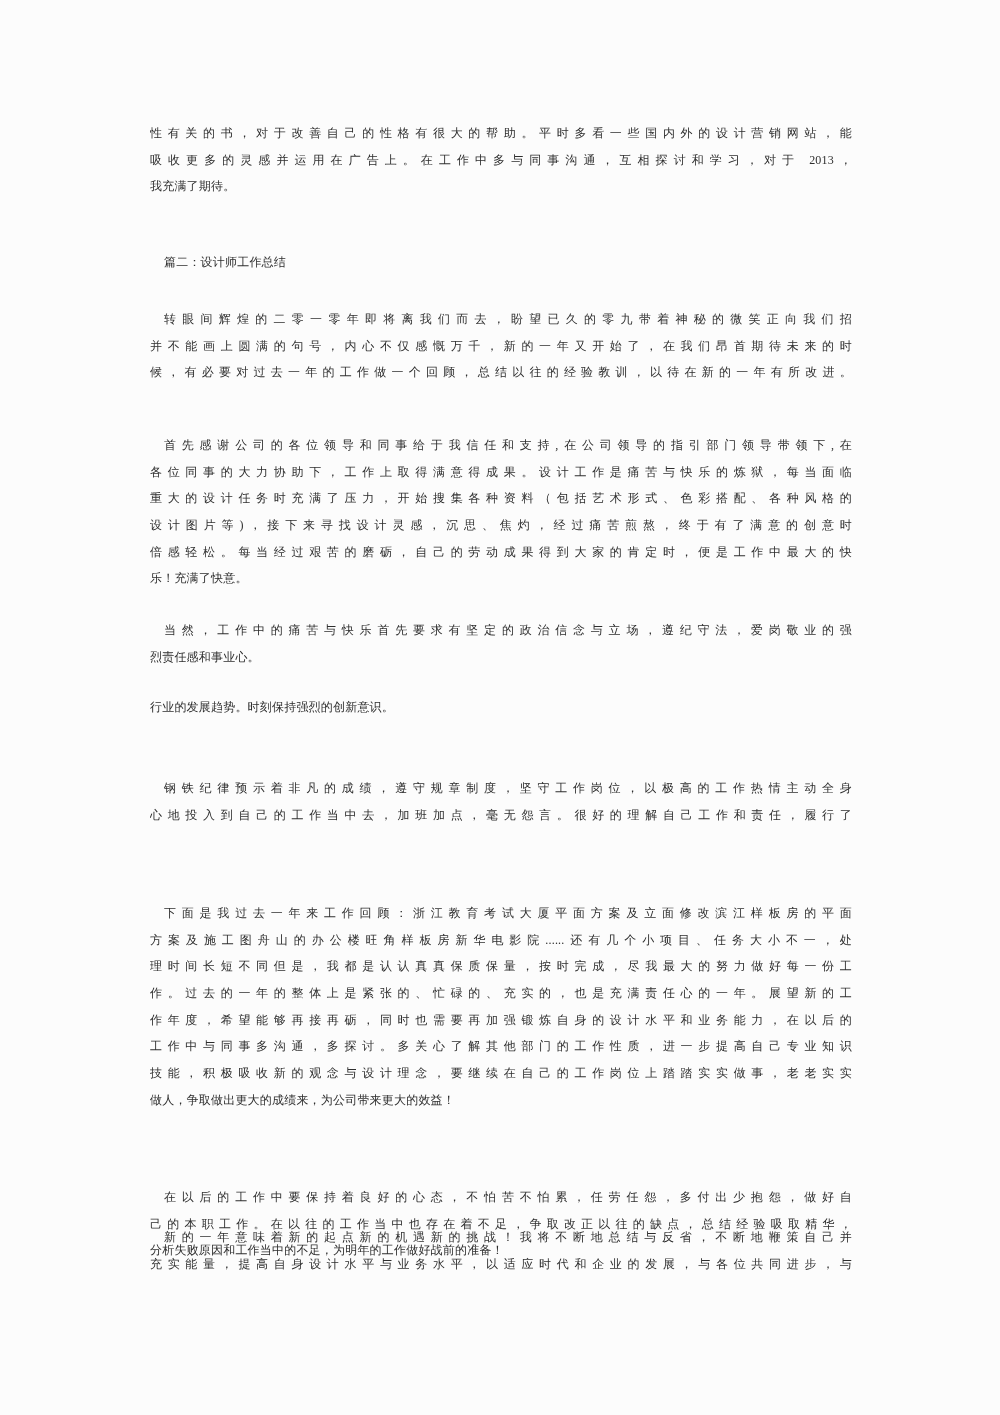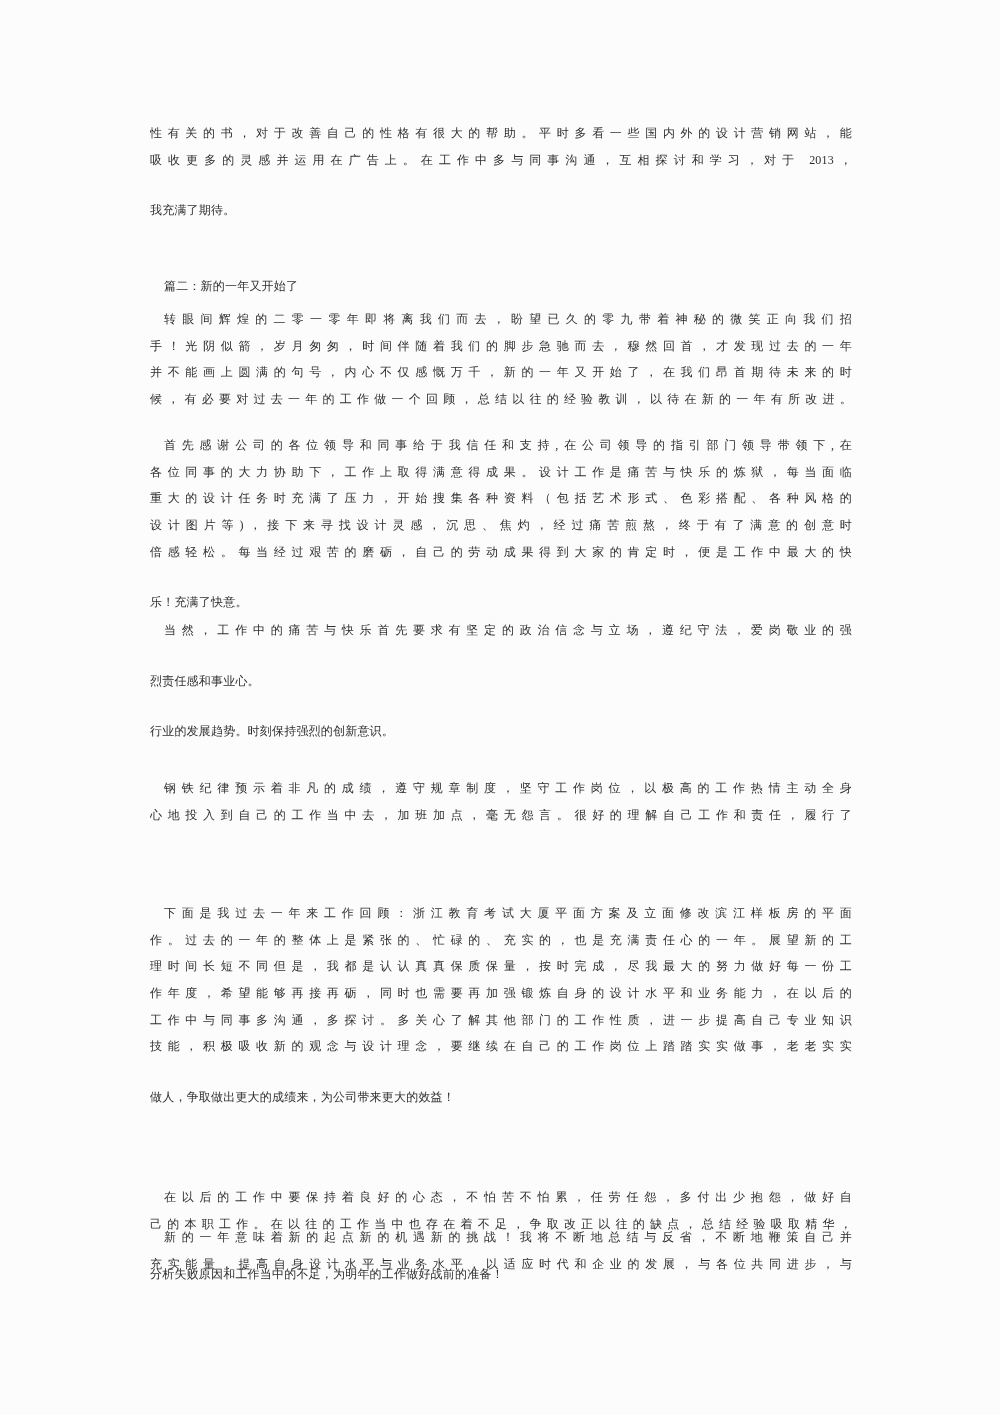--- a/index.html
+++ b/index.html
@@ -30,39 +30,37 @@
     overflow: hidden;
     text-align: justify;
     text-align-last: justify;
     text-justify: inter-ideograph;
   }
   .line.indent {
     text-indent: 14px;
   }
   .line.flush {
     text-align-last: left;
-    margin-top: 24px;
   }
 </style>
 </head>
 <body>
 
 <div class="page" style="background: rgb(252, 252, 252); color: rgb(46, 46, 46);">
   <div>
       <div class="block" style="top: 120px;">
         <div class="line">性有关的书，对于改善自己的性格有很大的帮助。平时多看一些国内外的设计营销网站，能</div>
         <div class="line">吸收更多的灵感并运用在广告上。在工作中多与同事沟通，互相探讨和学习，对于 2013，</div>
         <div class="line flush">我充满了期待。</div>
       </div>
       <div class="block" style="top: 249px;">
-        <div class="line indent flush">篇二：新的一年又开始了</div>
+        <div class="line indent flush">篇二：设计师工作总结</div>
       </div>
       <div class="block" style="top: 306px;">
         <div class="line indent">转眼间辉煌的二零一零年即将离我们而去，盼望已久的零九带着神秘的微笑正向我们招</div>
-        <div class="line">手！光阴似箭，岁月匆匆，时间伴随着我们的脚步急驰而去，穆然回首，才发现过去的一年</div>
         <div class="line">并不能画上圆满的句号，内心不仅感慨万千，新的一年又开始了，在我们昂首期待未来的时</div>
         <div class="line">候，有必要对过去一年的工作做一个回顾，总结以往的经验教训，以待在新的一年有所改进。</div>
       </div>
       <div class="block" style="top: 432px;">
         <div class="line indent">首先感谢公司的各位领导和同事给于我信任和支持,在公司领导的指引部门领导带领下,在</div>
         <div class="line">各位同事的大力协助下，工作上取得满意得成果。设计工作是痛苦与快乐的炼狱，每当面临</div>
         <div class="line">重大的设计任务时充满了压力，开始搜集各种资料（包括艺术形式、色彩搭配、各种风格的</div>
         <div class="line">设计图片等)，接下来寻找设计灵感，沉思、焦灼，经过痛苦煎熬，终于有了满意的创意时</div>
         <div class="line">倍感轻松。每当经过艰苦的磨砺，自己的劳动成果得到大家的肯定时，便是工作中最大的快</div>
         <div class="line flush">乐！充满了快意。</div>
@@ -73,22 +71,23 @@
       </div>
       <div class="block" style="top: 694px;">
         <div class="line flush">行业的发展趋势。时刻保持强烈的创新意识。</div>
       </div>
       <div class="block" style="top: 775px;">
         <div class="line indent">钢铁纪律预示着非凡的成绩，遵守规章制度，坚守工作岗位，以极高的工作热情主动全身</div>
         <div class="line">心地投入到自己的工作当中去，加班加点，毫无怨言。很好的理解自己工作和责任，履行了</div>
       </div>
       <div class="block" style="top: 900px;">
         <div class="line indent">下面是我过去一年来工作回顾：浙江教育考试大厦平面方案及立面修改滨江样板房的平面</div>
+        <div class="line">方案及施工图舟山的办公楼旺角样板房新华电影院......还有几个小项目、任务大小不一，处</div>
+        <div class="line">理时间长短不同但是，我都是认认真真保质保量，按时完成，尽我最大的努力做好每一份工</div>
         <div class="line">作。过去的一年的整体上是紧张的、忙碌的、充实的，也是充满责任心的一年。展望新的工</div>
-        <div class="line">理时间长短不同但是，我都是认认真真保质保量，按时完成，尽我最大的努力做好每一份工</div>
         <div class="line">作年度，希望能够再接再砺，同时也需要再加强锻炼自身的设计水平和业务能力，在以后的</div>
         <div class="line">工作中与同事多沟通，多探讨。多关心了解其他部门的工作性质，进一步提高自己专业知识</div>
         <div class="line">技能，积极吸收新的观念与设计理念，要继续在自己的工作岗位上踏踏实实做事，老老实实</div>
         <div class="line flush">做人，争取做出更大的成绩来，为公司带来更大的效益！</div>
       </div>
       <div class="block" style="top: 1184px;">
         <div class="line indent">在以后的工作中要保持着良好的心态，不怕苦不怕累，任劳任怨，多付出少抱怨，做好自</div>
         <div class="line">己的本职工作。在以往的工作当中也存在着不足，争取改正以往的缺点，总结经验吸取精华，</div>
         <div class="line flush">分析失败原因和工作当中的不足，为明年的工作做好战前的准备！</div>
       </div>

